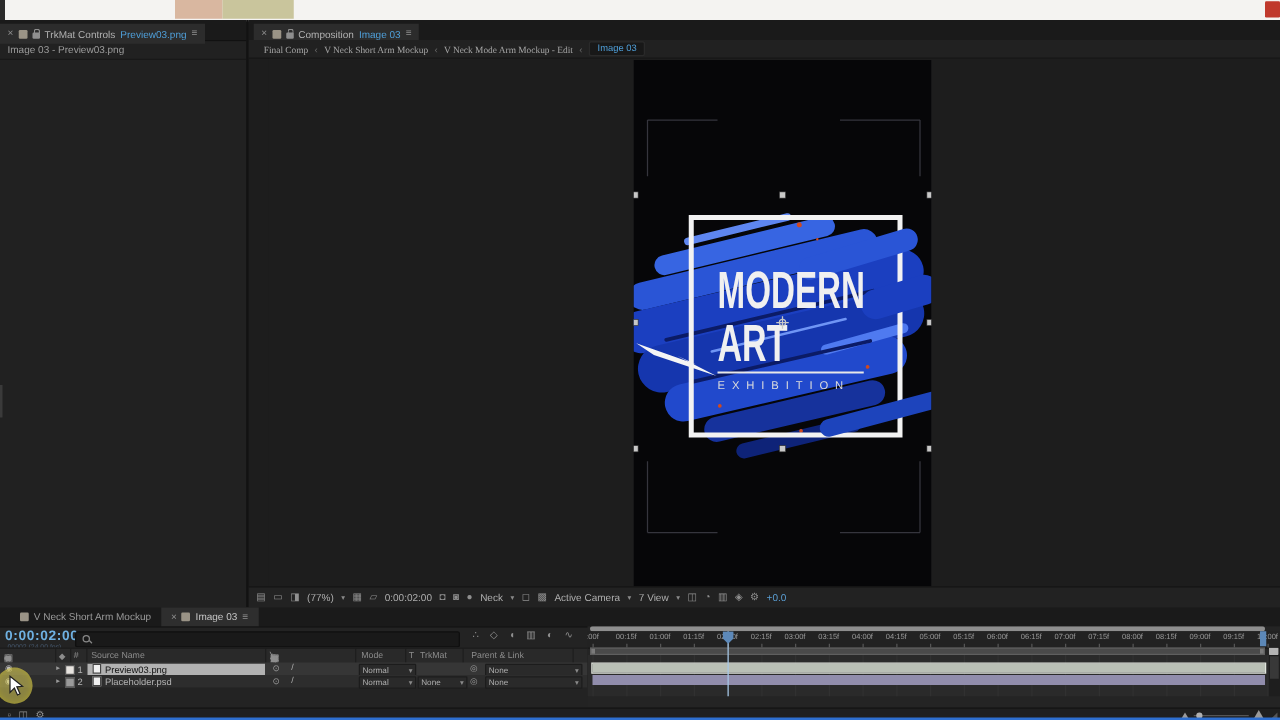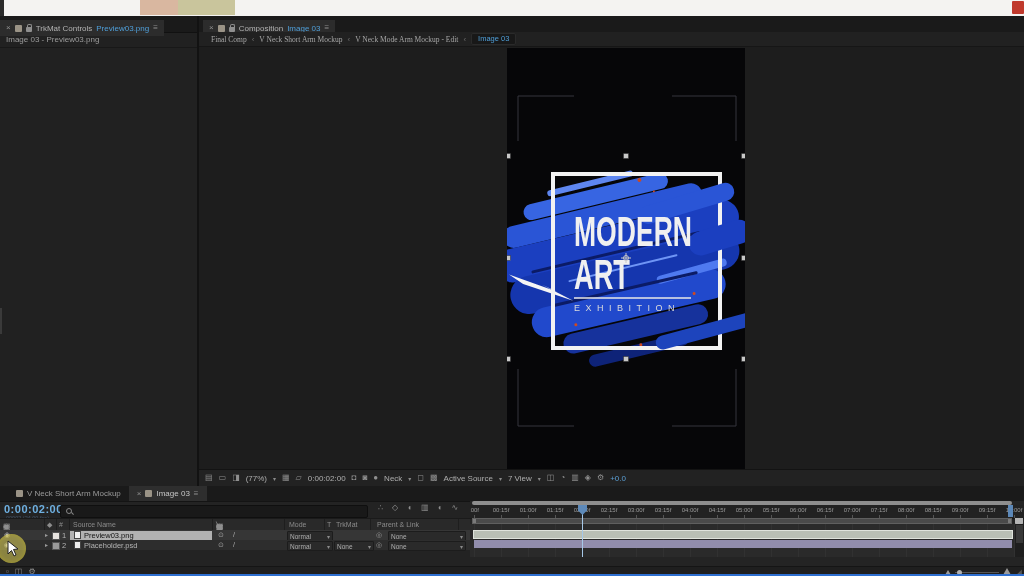--- a/index.html
+++ b/index.html
@@ -239,21 +239,21 @@
           <span class="gi">◘</span>
           <span class="gi">◙</span>
           <span class="gi">●</span>
         </span>
       <span class="tb-text">Neck</span>
       <span class="dd-arrow">▾</span>
       <span class="icon-group">
           <span class="gi">◻</span>
           <span class="gi">▩</span>
         </span>
-      <span class="tb-text">Active Source</span>
+      <span class="tb-text">Active Camera</span>
       <span class="dd-arrow">▾</span>
       <span class="tb-text">7 View</span>
       <span class="dd-arrow">▾</span>
       <span class="icon-group">
           <span class="gi">◫</span>
           <span class="gi">◔</span>
           <span class="gi">▥</span>
           <span class="gi">◈</span>
           <span class="gi">⚙</span>
         </span>

